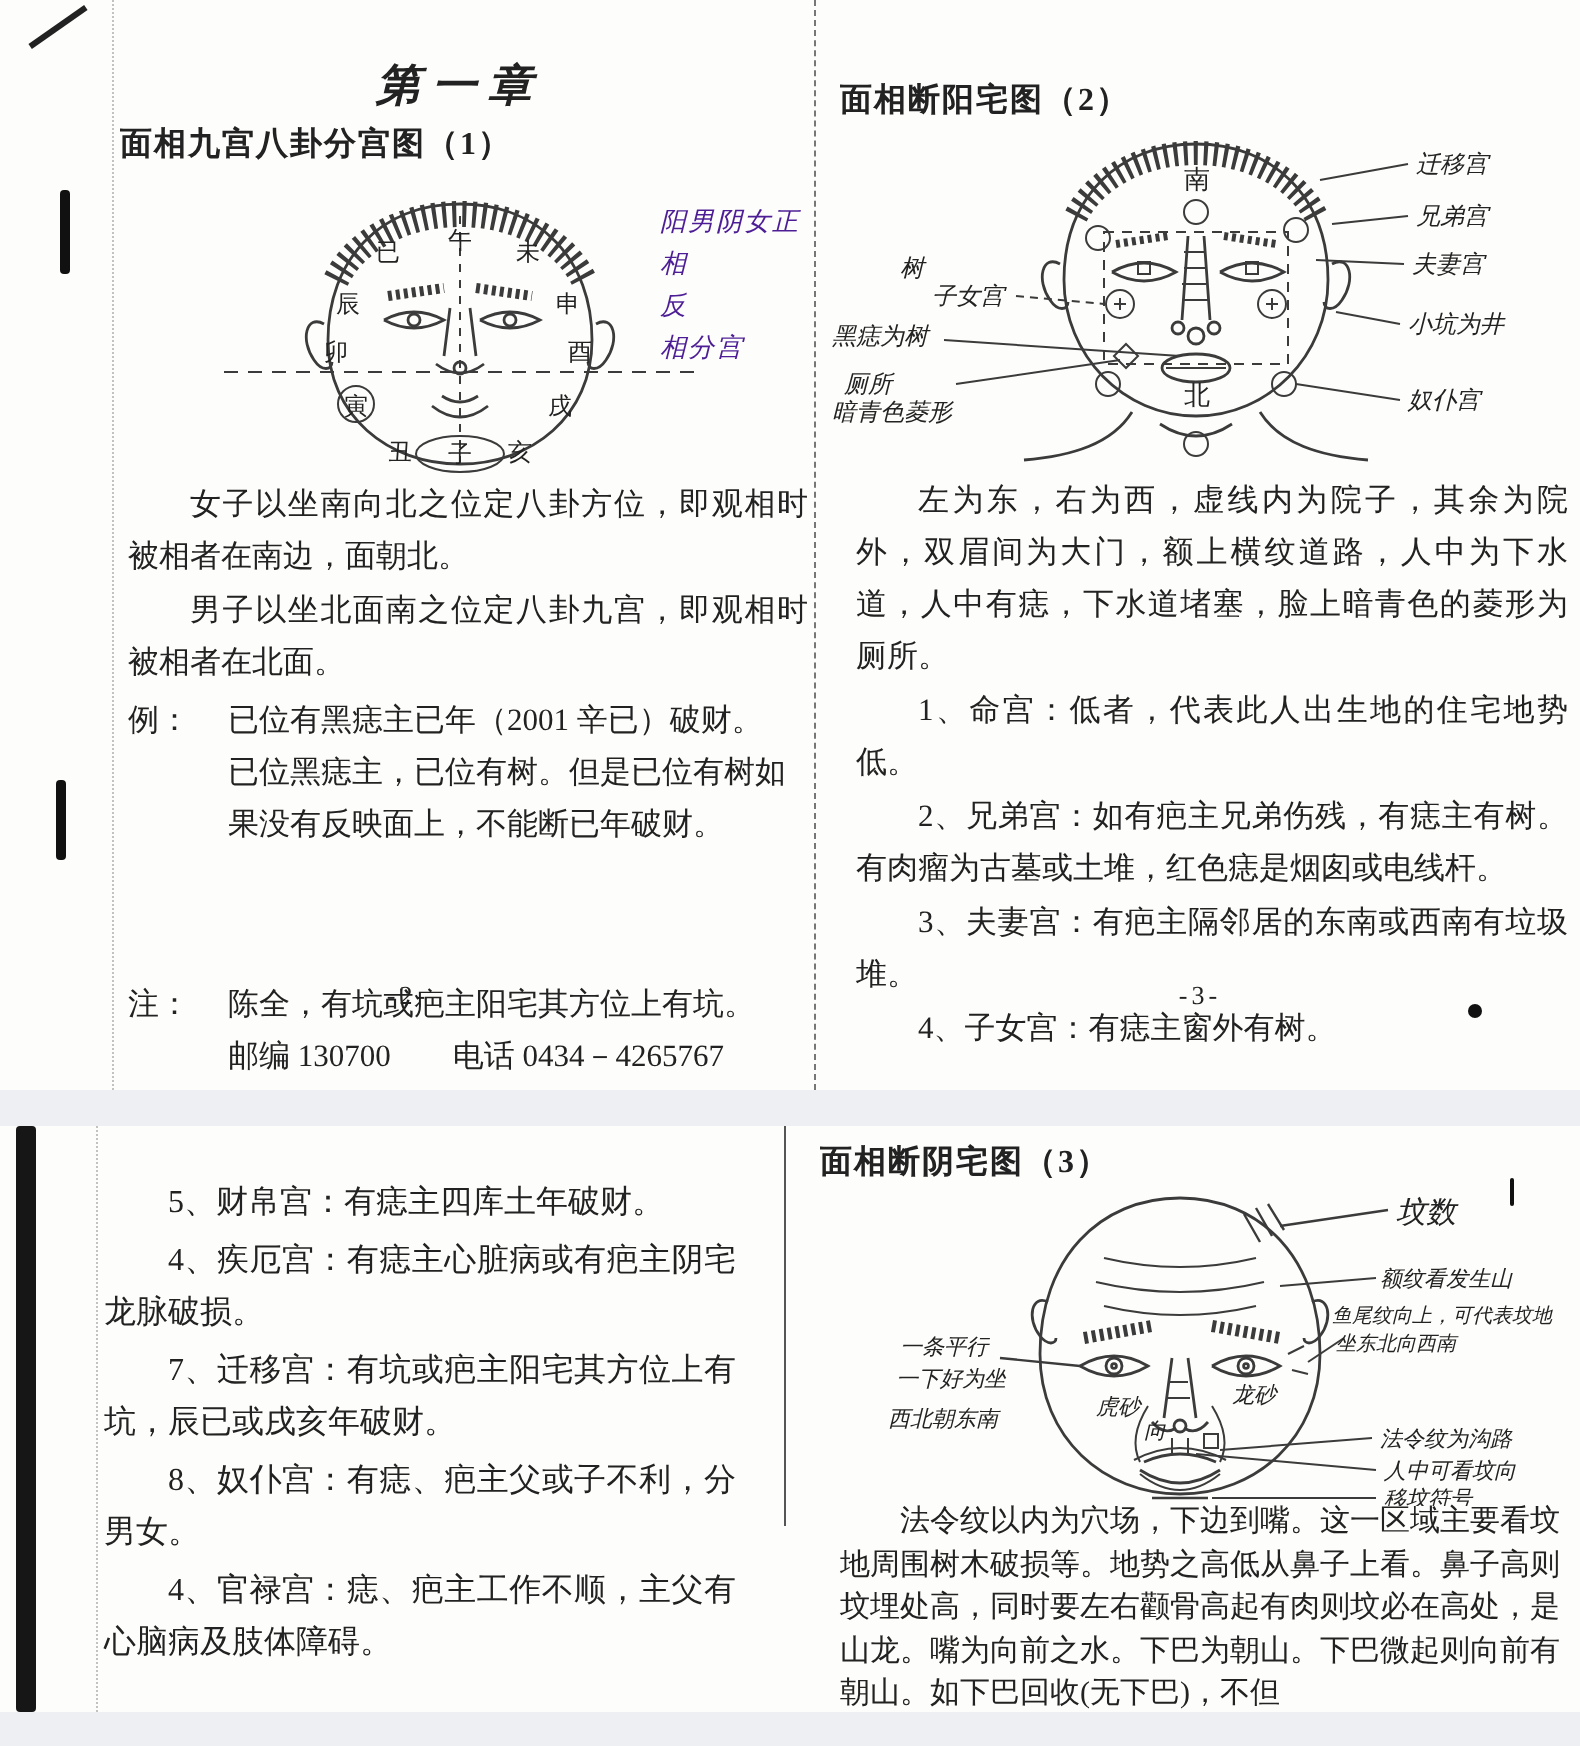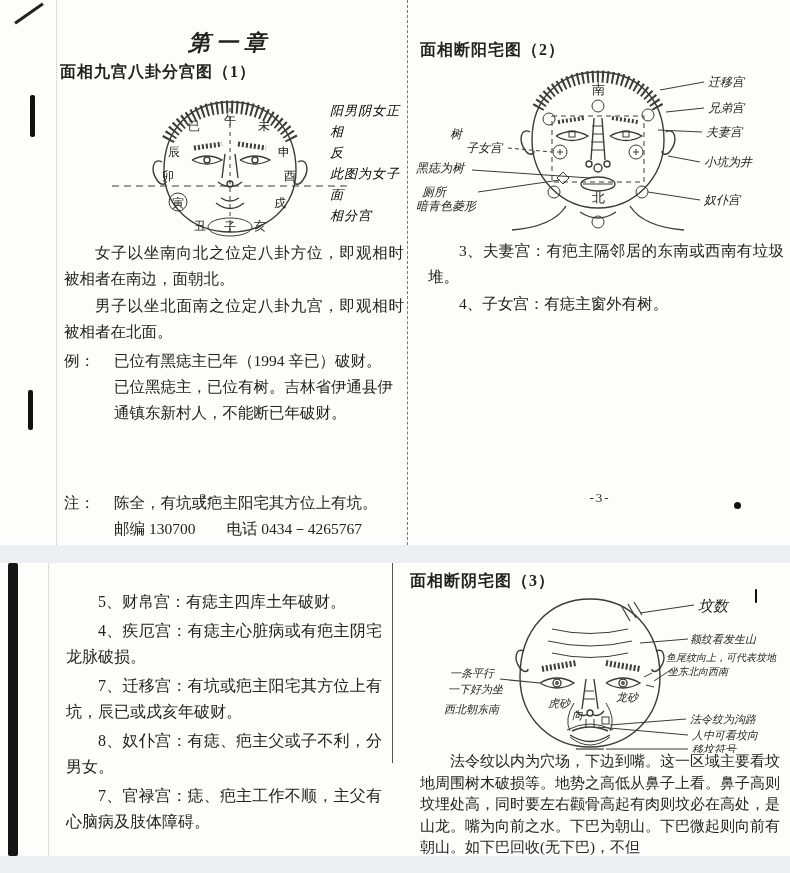--- a/index.html
+++ b/index.html
@@ -16,21 +16,21 @@
   .footer-band{position:absolute;left:0;top:856px;width:790px;height:17px;background:#edeff3;}
 
   .abs{position:absolute;}
   .title-lg{font-size:22px;font-weight:bold;letter-spacing:6px;text-align:center;font-style:italic;}
   .title-md{font-size:16px;font-weight:bold;letter-spacing:1px;text-align:left;}
   .para{font-size:15.5px;line-height:26px;text-align:justify;text-indent:2em;margin:0 0 1px 0;}
   .para2{font-size:16px;line-height:26px;text-align:justify;text-indent:2em;margin:0 0 3px 0;}
   .hang{position:relative;padding-left:50px;font-size:15.5px;line-height:26px;}
   .hang .lbl{position:absolute;left:0;top:0;}
   .pagenum{font-size:13px;letter-spacing:2px;text-align:center;}
-  .hand{font-style:italic;color:#000000;}
+  .hand{font-style:italic;color:#4c1d95;}
   .handnote{font-size:13px;line-height:21px;letter-spacing:1px;}
   .fig{position:absolute;}
   svg text{fill:#232323;font-family:"Liberation Serif","DejaVu Serif",serif;}
   .divider-v{position:absolute;border-left:1px dashed #777;}
   .spine-dots{position:absolute;border-left:1px dotted #aaa;opacity:.7;}
   .bind-strip{position:absolute;background:#161616;border-radius:2px;}
   .bind-mark{position:absolute;background:#111;border-radius:2px;}
   .ink-dot{position:absolute;background:#111;border-radius:50%;}
   .diag-mark{position:absolute;width:34px;height:3px;background:#222;transform:rotate(-35deg);}
 </style>
@@ -83,33 +83,32 @@
       <text x="178" y="94">酉</text>
       <text x="168" y="121">戌</text>
       <text x="148" y="144">亥</text>
       <text x="118" y="145">子</text>
     </g>
   </svg>
 
   <div class="abs hand handnote" style="left:330px;top:100px;width:72px;">
     <div>阳男阴女正相</div>
     <div>反</div>
-    <div>此图为女子面</div>
     <div>相分宫</div>
   </div>
 
   <div class="abs" style="left:64px;top:240px;width:340px;">
     <p class="para">女子以坐南向北之位定八卦方位，即观相时被相者在南边，面朝北。</p>
     <p class="para">男子以坐北面南之位定八卦九宫，即观相时被相者在北面。</p>
   </div>
 
   <div class="abs hang" style="left:64px;top:348px;width:290px;">
     <span class="lbl">例：</span>
-    <div>已位有黑痣主已年（1994 辛已）破财。</div>
-    <div>已位黑痣主，已位有树。吉林省伊通县伊通镇东新村人，不能断已年破财。</div>
+    <div>已位有黑痣主已年（2001 辛已）破财。</div>
+    <div>已位黑痣主，已位有树。但是已位有树如果没有反映面上，不能断已年破财。</div>
   </div>
 
   <div class="abs hang" style="left:64px;top:412px;width:290px;">
     <span class="lbl">注：</span>
     <div>陈全，有坑或疤主阳宅其方位上有坑。</div>
     <div>邮编 130700　　电话 0434－4265767</div>
     <div>手机 13089287025 未经许可，不得翻印。</div>
   </div>
 
   <div class="abs pagenum" style="left:0;top:490px;width:408px;">-2-</div>
@@ -171,42 +170,45 @@
       <text x="8" y="150">暗青色菱形</text>
       <text x="300" y="26">迁移宫</text>
       <text x="300" y="52">兄弟宫</text>
       <text x="298" y="76">夫妻宫</text>
       <text x="296" y="106">小坑为井</text>
       <text x="296" y="144">奴仆宫</text>
     </g>
   </svg>
 
   <div class="abs" style="left:428px;top:238px;width:356px;">
+    <p class="para">左为东，右为西，虚线内为院子，其余为院外，双眉间为大门，额上横纹道路，人中为下水道，人中有痣，下水道堵塞，脸上暗青色的菱形为厕所。</p>
+    <p class="para">1、命宫：低者，代表此人出生地的住宅地势低。</p>
+    <p class="para">2、兄弟宫：如有疤主兄弟伤残，有痣主有树。有肉瘤为古墓或土堆，红色痣是烟囱或电线杆。</p>
     <p class="para">3、夫妻宫：有疤主隔邻居的东南或西南有垃圾堆。</p>
     <p class="para">4、子女宫：有痣主窗外有树。</p>
   </div>
 
   <div class="abs pagenum" style="left:412px;top:490px;width:376px;">-3-</div>
   <div class="ink-dot" style="left:734px;top:502px;width:7px;height:7px;"></div>
 </div>
 
 <div class="gap-band"></div>
 
 <div id="scan-bottom" class="scan">
 
   <div class="bind-strip" style="left:8px;top:0;width:10px;height:293px;"></div>
   <div class="spine-dots" style="left:48px;top:0;height:293px;"></div>
   <div class="divider-v" style="left:392px;top:0;height:200px;border-left-style:solid;border-color:#555;"></div>
 
-  <div class="abs" style="left:66px;top:26px;width:316px;">
+  <div class="abs" style="left:52px;top:26px;width:316px;">
     <p class="para2">5、财帛宫：有痣主四库土年破财。</p>
     <p class="para2">4、疾厄宫：有痣主心脏病或有疤主阴宅龙脉破损。</p>
     <p class="para2">7、迁移宫：有坑或疤主阳宅其方位上有坑，辰已或戌亥年破财。</p>
     <p class="para2">8、奴仆宫：有痣、疤主父或子不利，分男女。</p>
-    <p class="para2">7、官禄宫：痣、疤主工作不顺，主父有心脑病及肢体障碍。</p>
+    <p class="para2">4、官禄宫：痣、疤主工作不顺，主父有心脑病及肢体障碍。</p>
   </div>
 
   <div class="abs title-md" style="left:410px;top:8px;width:360px;">面相断阴宅图（3）</div>
 
   <svg class="fig" style="left:404px;top:28px;" width="384" height="162" viewBox="0 0 384 162">
     <g stroke="#3b3b3b" fill="none" stroke-width="1.4">
       <path d="M186,8 C146,8 116,38 116,86 C116,128 148,156 186,156 C224,156 256,128 256,86 C256,38 226,8 186,8"></path>
       <path d="M120,60 c-8,-4 -11,8 -4,17 c4,5 8,4 8,1"></path>
       <path d="M252,60 c8,-4 11,8 4,17 c-4,5 -8,4 -8,1"></path>
       <path d="M218,16 l8,14 M224,13 l8,14 M230,11 l8,13" stroke-width="1.2"></path>

